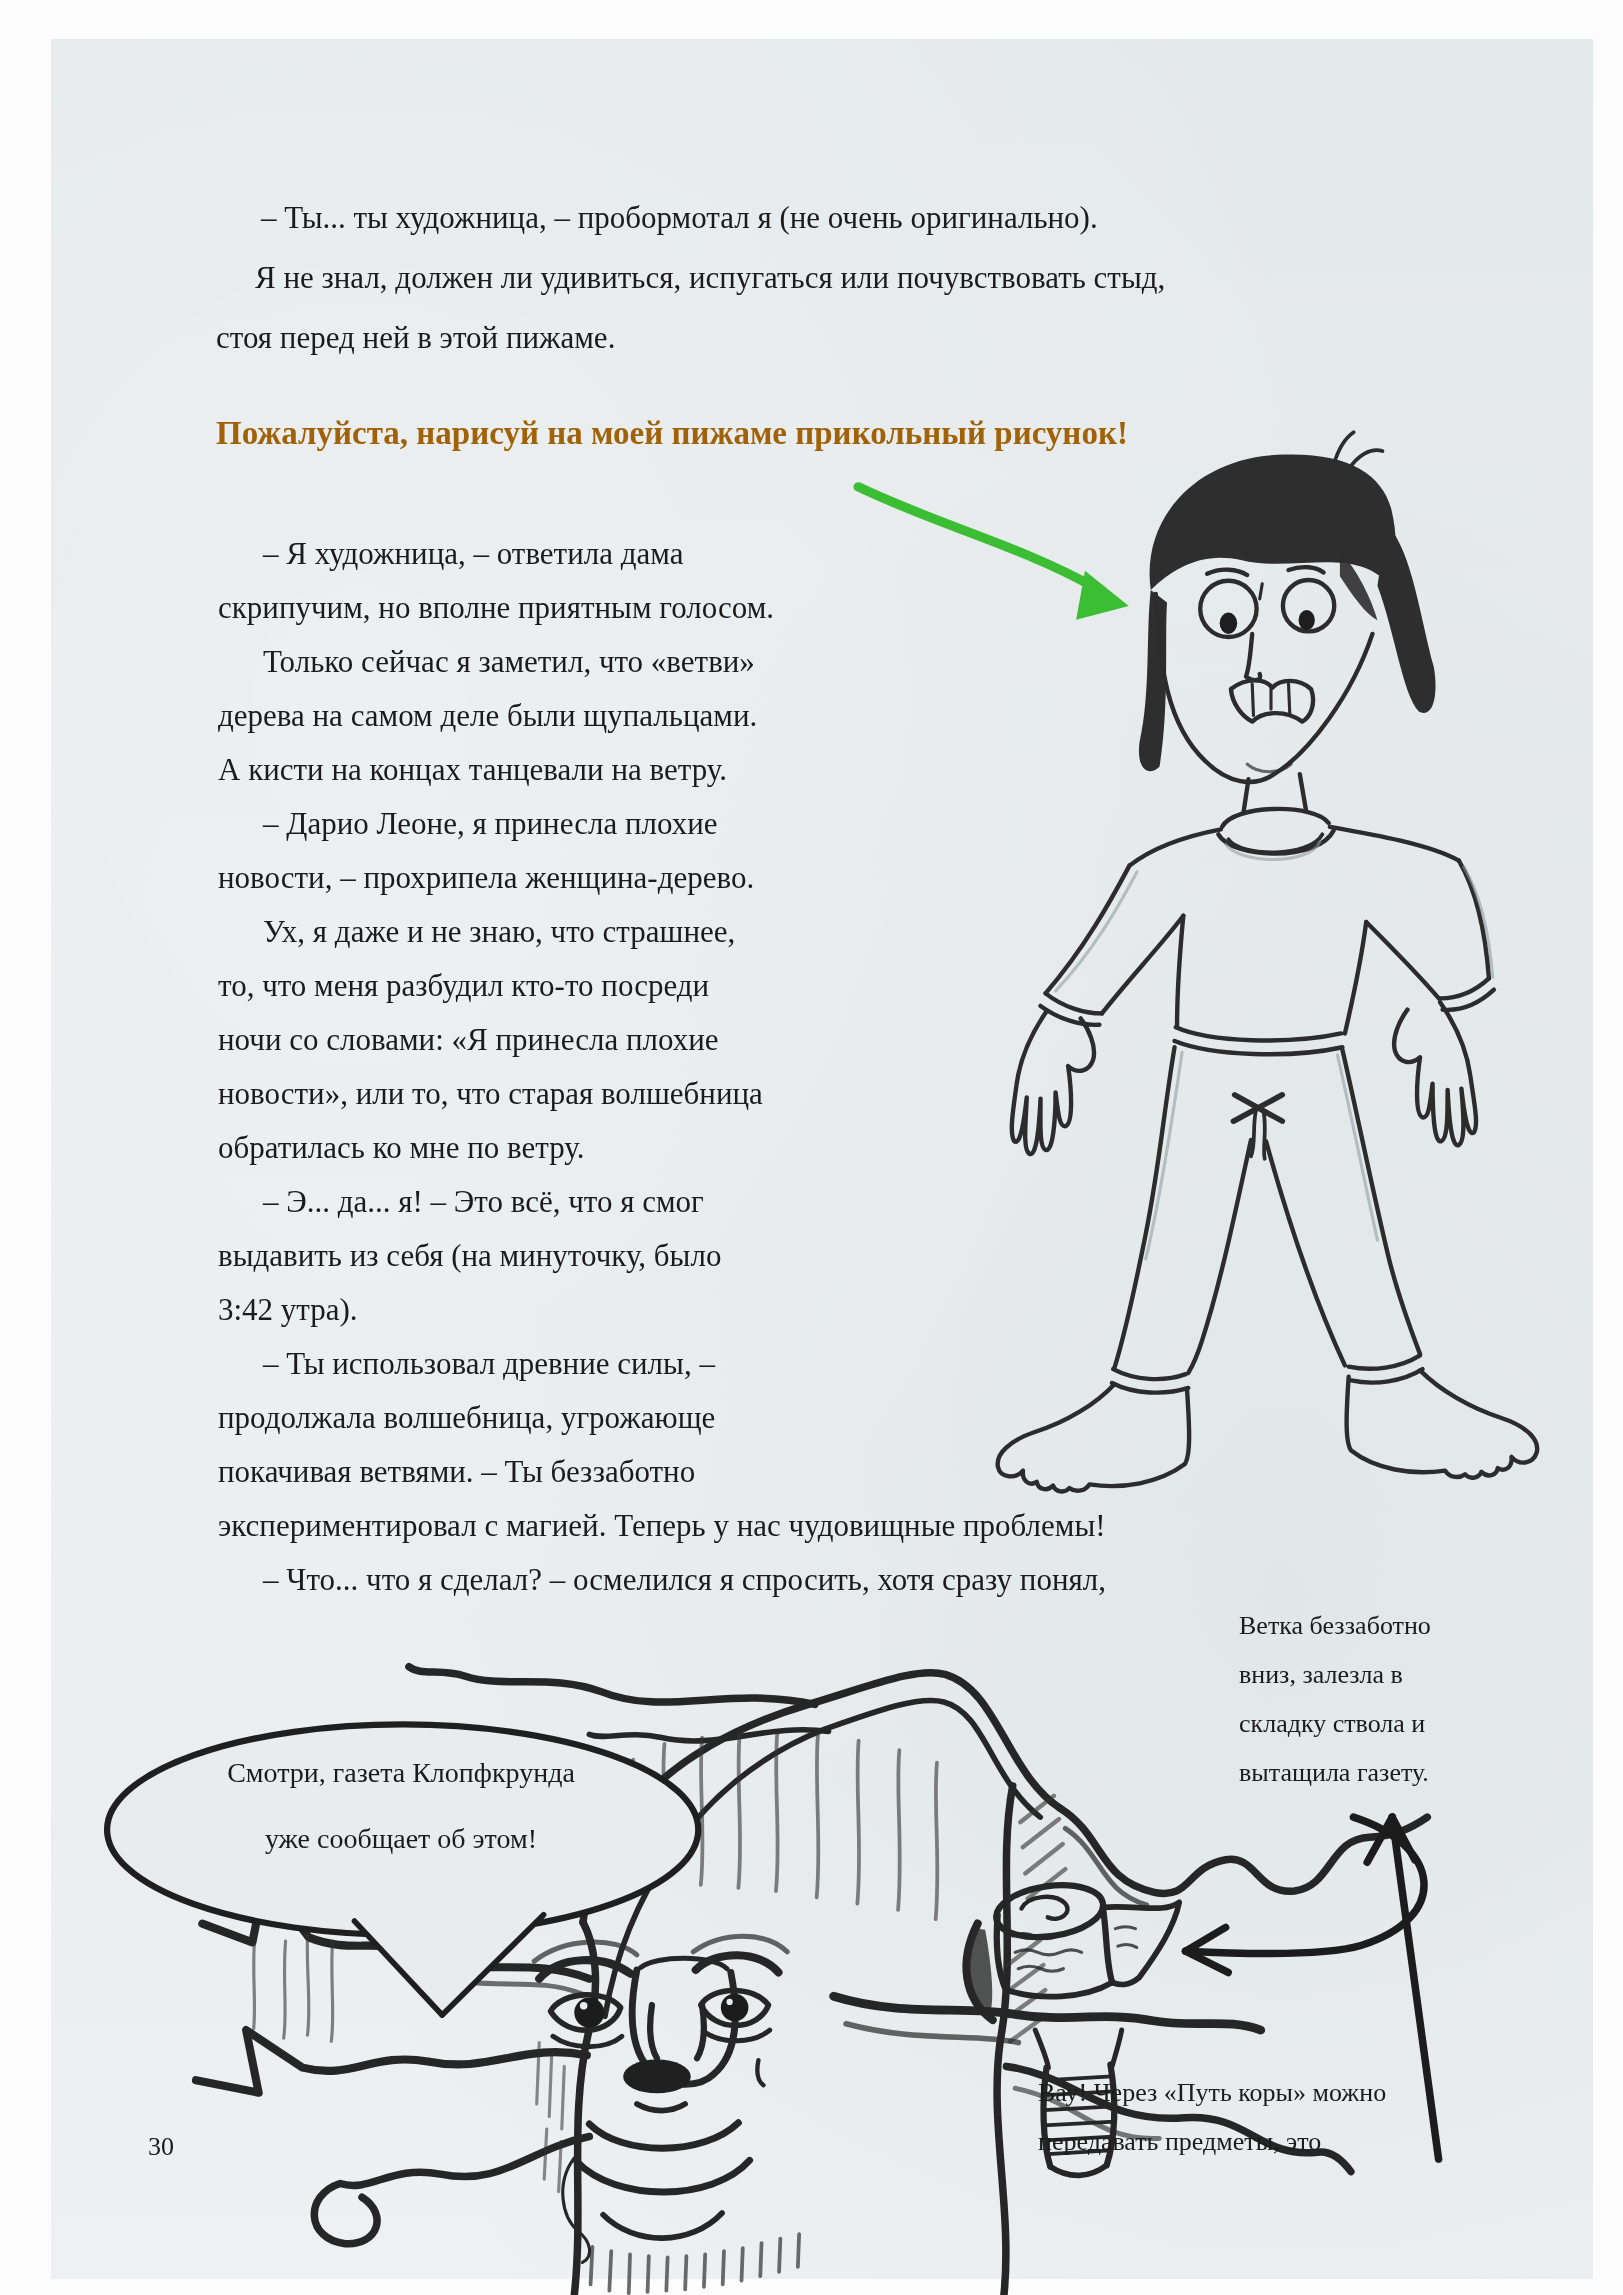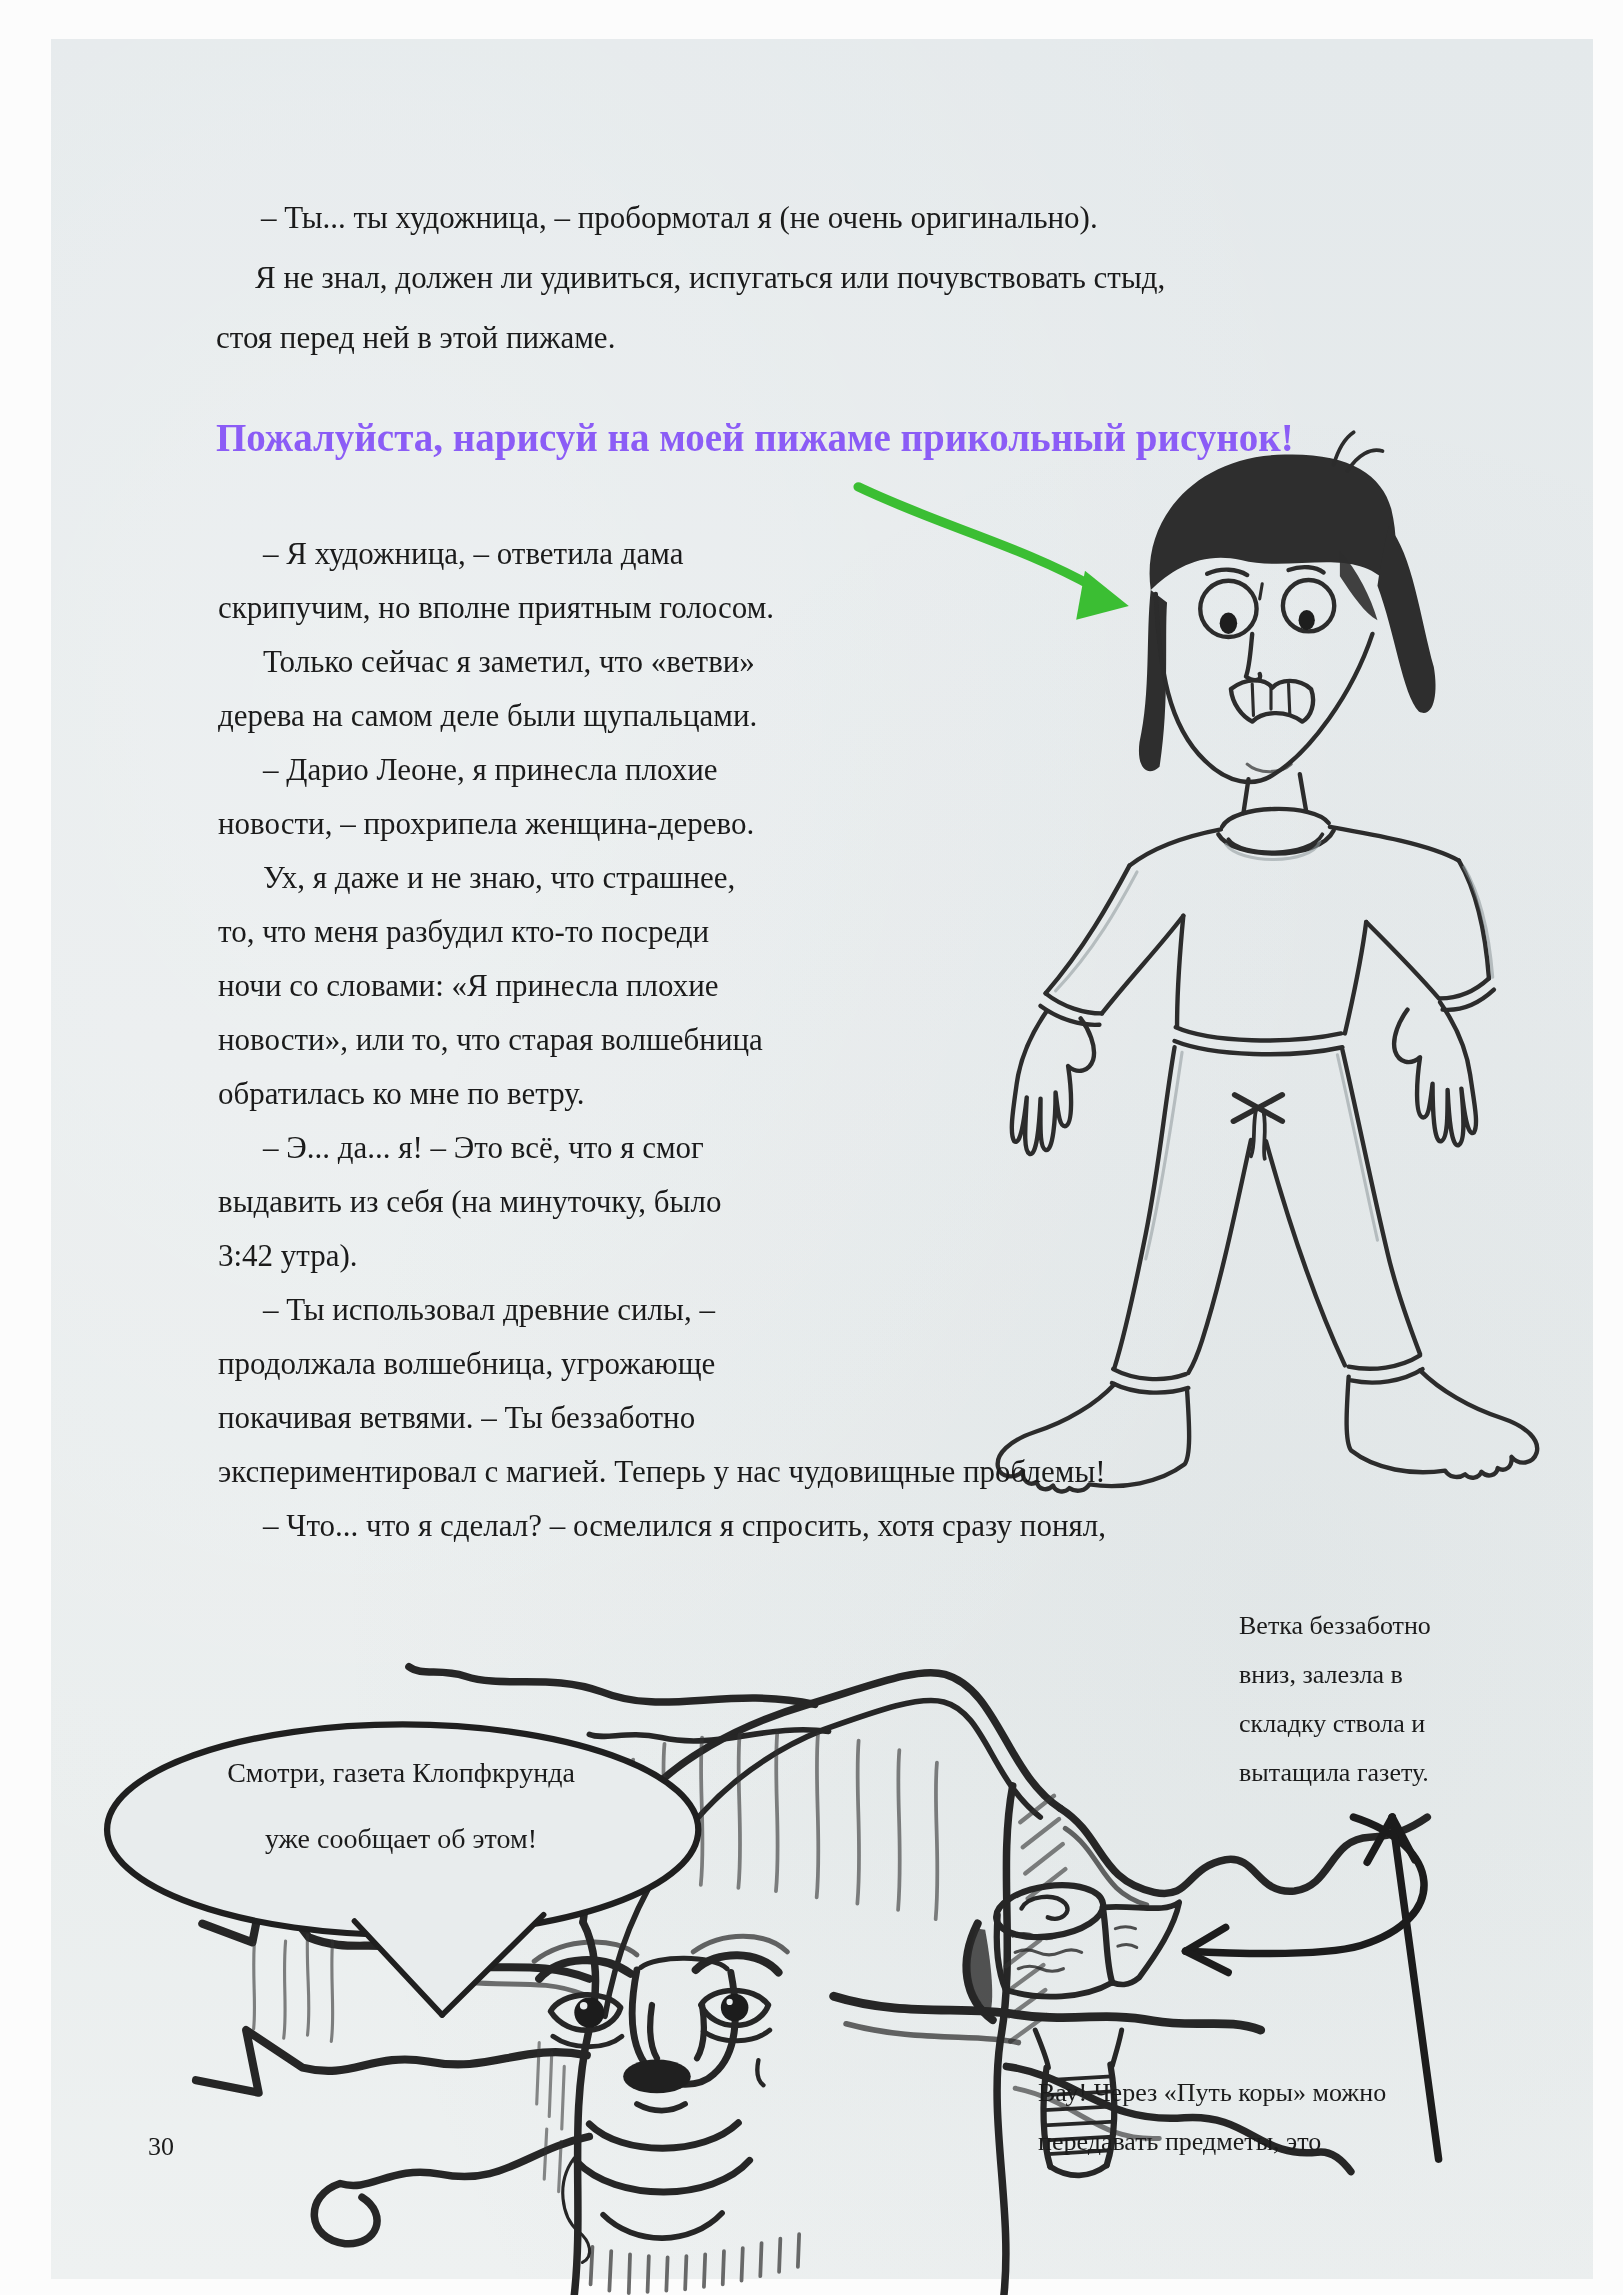--- a/index.html
+++ b/index.html
@@ -5,21 +5,21 @@
   html,body{margin:0;padding:0;background:#ffffff;}
   .page{position:relative;width:1623px;height:2295px;background:#fcfcfc;overflow:hidden;
         font-family:Liberation Serif, serif;}
   .paper{position:absolute;left:51px;top:39px;right:30px;bottom:16.3px;
          background:linear-gradient(180deg,#e4e9eb 0%,#e8eced 45%,#eaeeee 80%,#eef1f1 100%);}
   .paper:after{content:"";position:absolute;inset:0;
          background:radial-gradient(ellipse at 20% 30%, rgba(255,255,255,.25), rgba(0,0,0,0) 60%),
                     radial-gradient(ellipse at 80% 70%, rgba(120,140,150,.07), rgba(0,0,0,0) 55%);}
   .txt{position:absolute;color:#1b1b1b;white-space:nowrap;z-index:5;}
   .intro{left:216px;top:188px;font-size:31px;line-height:60px;}
-  .green{left:216px;top:415px;font-size:39px;font-weight:600;color:#8b5cf6;}
+  .green{left:216px;top:415px;font-size:33px;font-weight:600;color:#a16207;}
   .body{left:218px;top:527px;font-size:31px;line-height:54px;}
   .ind{padding-left:45px;}
   .ind2{padding-left:39px;}
   .bubble-text{left:94px;top:1740px;width:614px;font-size:28px;line-height:66px;
                text-align:center;white-space:nowrap;}
   .note{font-size:26px;line-height:49px;}
   .note-right{left:1239px;top:1601px;}
   .note-bottom{left:1038px;top:2068px;}
   .pagenum{left:148px;top:2132px;font-size:26px;}
   svg{position:absolute;z-index:3;}
@@ -42,20 +42,21 @@
   <svg class="z4" style="left:833px;top:438px" width="326" height="213" viewBox="0 0 520 340">
     <path d="M40 78 C170 140 300 172 420 240" stroke="#3bbe33" stroke-width="15" fill="none" stroke-linecap="round"></path>
     <polygon points="472,268 402,212 388,290" fill="#3bbe33"></polygon>
   </svg>
 
   <div class="txt body">
     <div class="ind">– Я художница, – ответила дама</div>
     <div>скрипучим, но вполне приятным голосом.</div>
     <div class="ind">Только сейчас я заметил, что «ветви»</div>
     <div>дерева на самом деле были щупальцами.</div>
+    <div>А кисти на концах танцевали на ветру.</div>
     <div class="ind">– Дарио Леоне, я принесла плохие</div>
     <div>новости, – прохрипела женщина-дерево.</div>
     <div class="ind">Ух, я даже и не знаю, что страшнее,</div>
     <div>то, что меня разбудил кто-то посреди</div>
     <div>ночи со словами: «Я принесла плохие</div>
     <div>новости», или то, что старая волшебница</div>
     <div>обратилась ко мне по ветру.</div>
     <div class="ind">– Э... да... я! – Это всё, что я смог</div>
     <div>выдавить из себя (на минуточку, было</div>
     <div>3:42 утра).</div>

